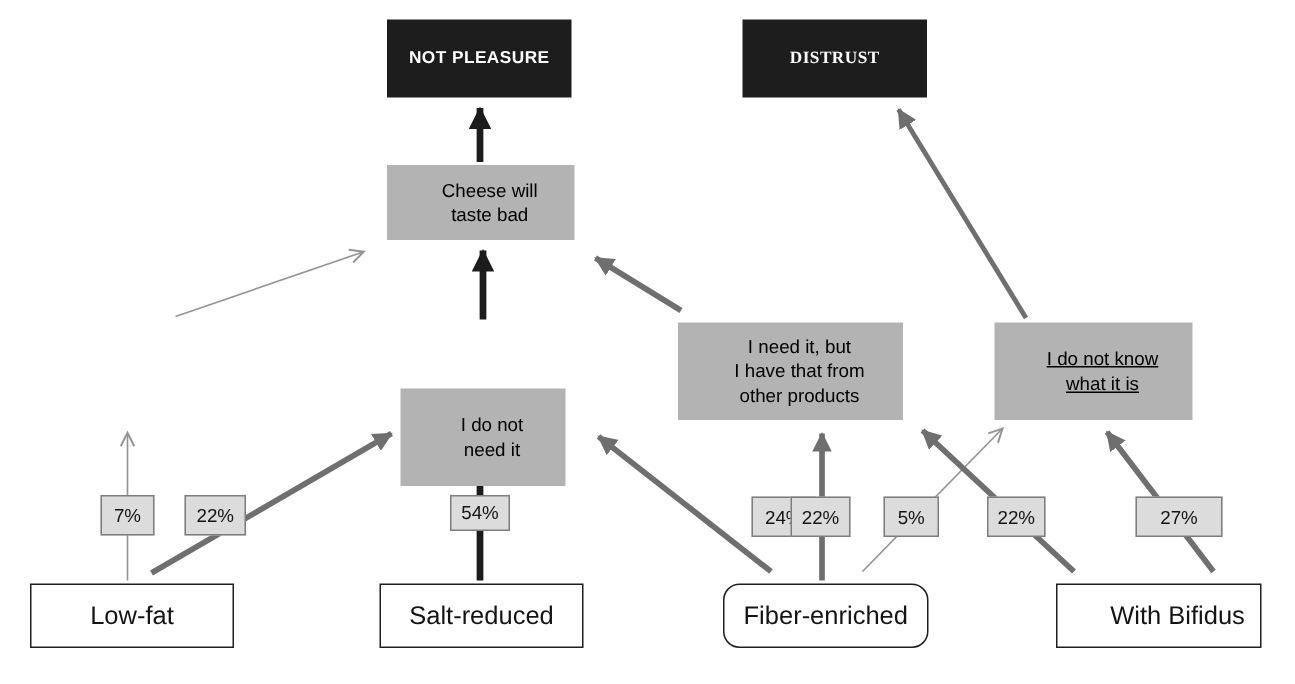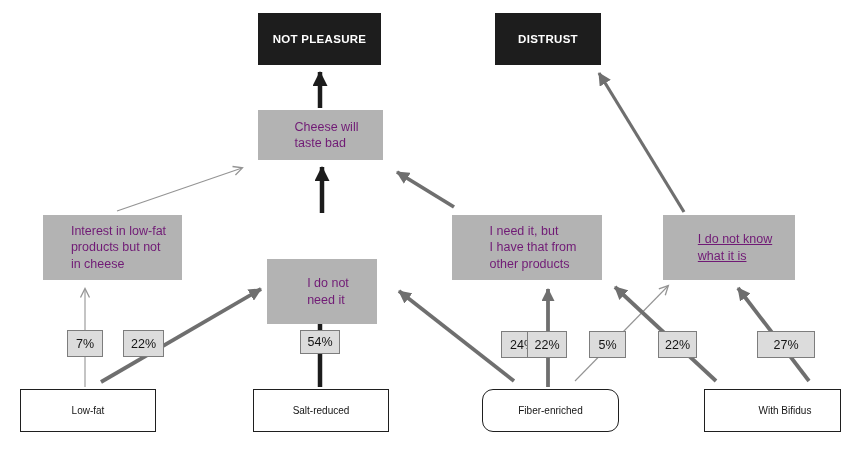--- a/index.html
+++ b/index.html
@@ -20,48 +20,49 @@
 
   .mkfill-black { fill: var(--c-arrow-black, #1c1c1c); }
   .mkfill-gray  { fill: var(--c-arrow-gray, #6f6f6f); }
   .mkopen-light { fill: none; stroke: var(--c-arrow-light, #949494); stroke-width: 1.3; }
 
   .box {
     position: absolute;
     display: flex;
     align-items: center;
     justify-content: center;
+    text-align: center;
     box-sizing: border-box;
     white-space: pre-line;
   }
   .black-box {
     background: var(--c-black-box, #1d1d1d);
     color: #ffffff;
     font-size: 11.5px;
     font-weight: bold;
     letter-spacing: 0.3px;
   }
   .gray-box {
     background: var(--c-node, #b3b3b3);
-    color: #701a75;
+    color: #000000;
     font-size: 12.5px;
     line-height: 1.3;
     padding-left: 12px;
   }
   .pct-box {
     background: var(--c-pct-bg, #dcdcdc);
     border: 1px solid var(--c-pct-border, #7d7d7d);
     color: #141414;
     font-size: 12.5px;
   }
   .product-box {
     background: #ffffff;
     border: 1.5px solid #1f1f1f;
     color: #141414;
-    font-size: 10px;
+    font-size: 17px;
   }
 </style>
 </head>
 <body>
 
 <div class="stage">
 
   <svg class="arrows" viewBox="0 0 863 456">
     <defs>
       <marker id="mk-black" markerUnits="userSpaceOnUse" markerWidth="17" markerHeight="15" refX="14" refY="7.5" orient="auto">
@@ -85,28 +86,25 @@
     <line class="ln-gray" x1="809" y1="381" x2="738" y2="288" marker-end="url(#mk-gray)"></line>
 
     <line class="ln-light" x1="117" y1="211" x2="242" y2="168" marker-end="url(#mk-light)"></line>
     <line class="ln-black" x1="322" y1="213" x2="322" y2="167" marker-end="url(#mk-black)"></line>
     <line class="ln-gray" x1="454" y1="207" x2="397" y2="172" marker-end="url(#mk-gray)"></line>
     <line class="ln-gray-m" x1="684" y1="212" x2="599" y2="73" marker-end="url(#mk-gray)"></line>
     <line class="ln-black" x1="320" y1="108" x2="320" y2="72" marker-end="url(#mk-black)"></line>
   </svg>
 
   <div class="box black-box" style="left:258px; top:13px; width:123px; height:52px;">NOT PLEASURE</div>
-  <div class="box black-box" style="left:495px; top:13px; width:106px; height:52px;">DISTRUST</div>
+  <div class="box black-box" style="left:495px; top:13px; width:123px; height:52px;font-family:Liberation Serif, serif;">DISTRUST</div>
 
   <div class="box gray-box" style="left:258px; top:110px; width:125px; height:50px;">Cheese will
 taste bad</div>
 
-  <div class="box gray-box" style="left:43px; top:215px; width:139px; height:65px;">Interest in low-fat
-products but not
-in cheese</div>
   <div class="box gray-box" style="left:267px; top:215px; width:110px; height:65px;margin-top:44px;">I do not
 need it</div>
   <div class="box gray-box" style="left:452px; top:215px; width:150px; height:65px;">I need it, but
 I have that from
 other products</div>
   <div class="box gray-box" style="left:663px; top:215px; width:132px; height:65px;text-decoration:underline;">I do not know
 what it is</div>
 
   <div class="box pct-box" style="left:67px;  top:330px; width:36px; height:27px;">7%</div>
   <div class="box pct-box" style="left:123px; top:330px; width:41px; height:27px;">22%</div>

